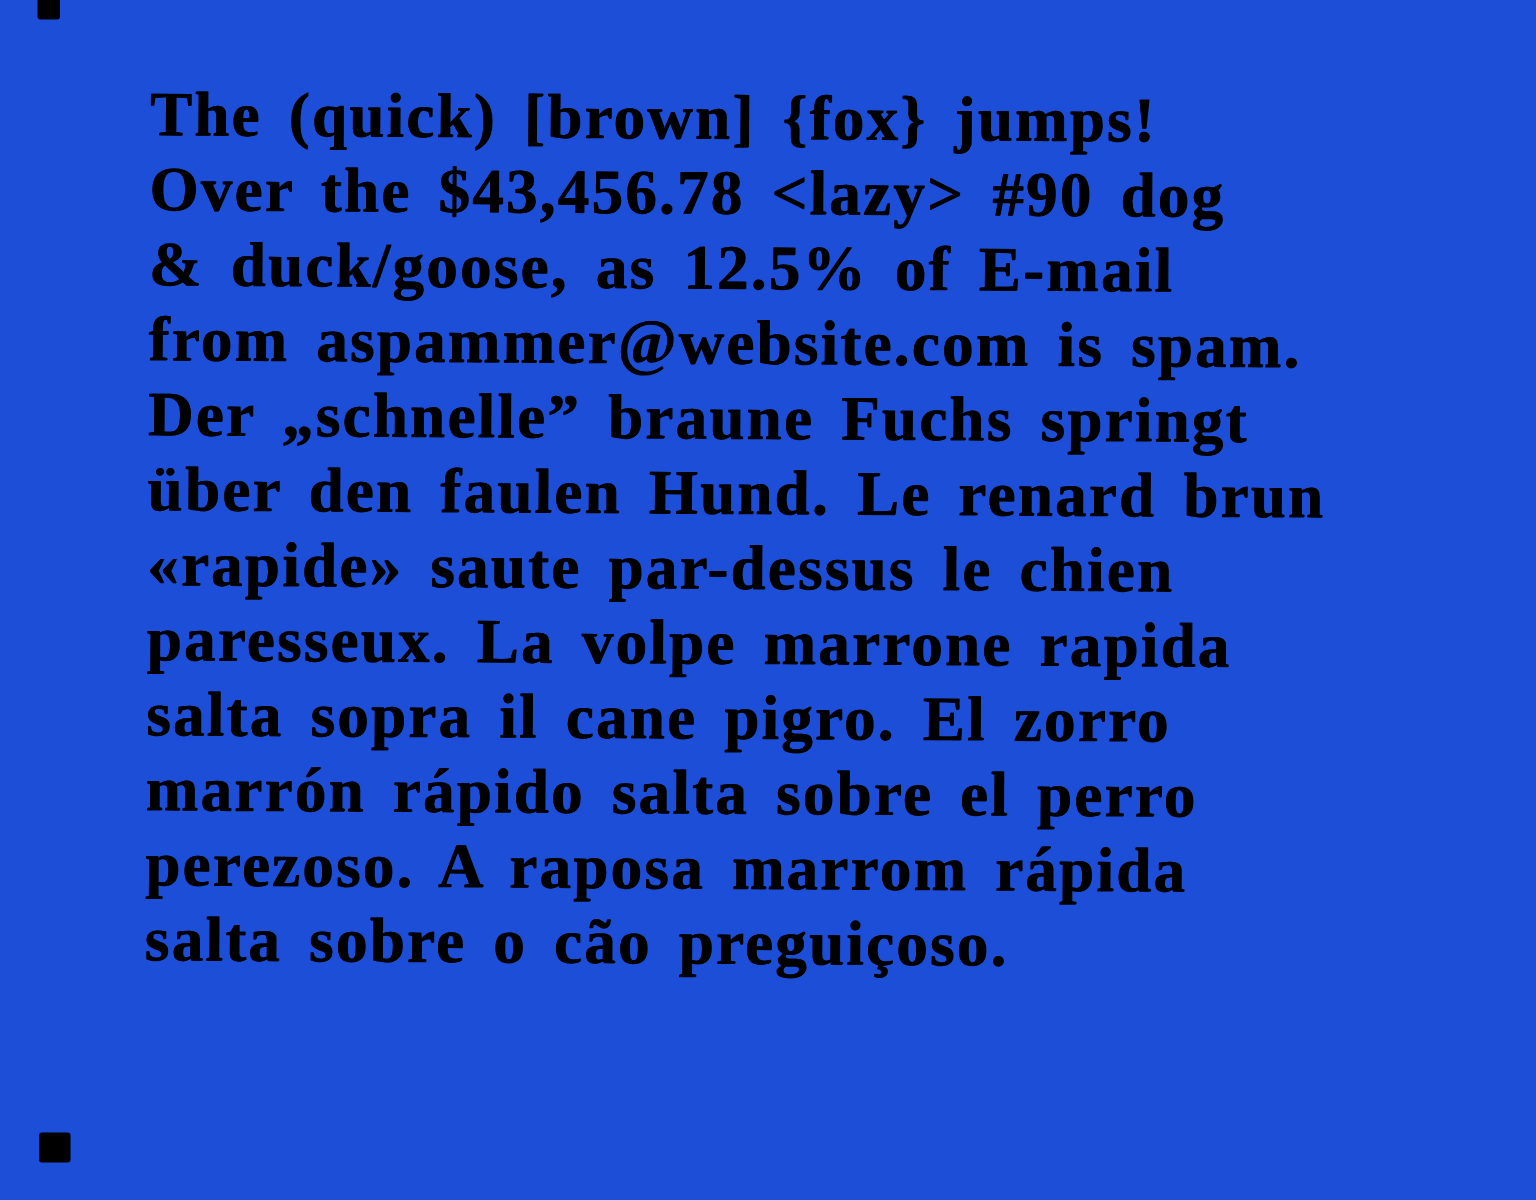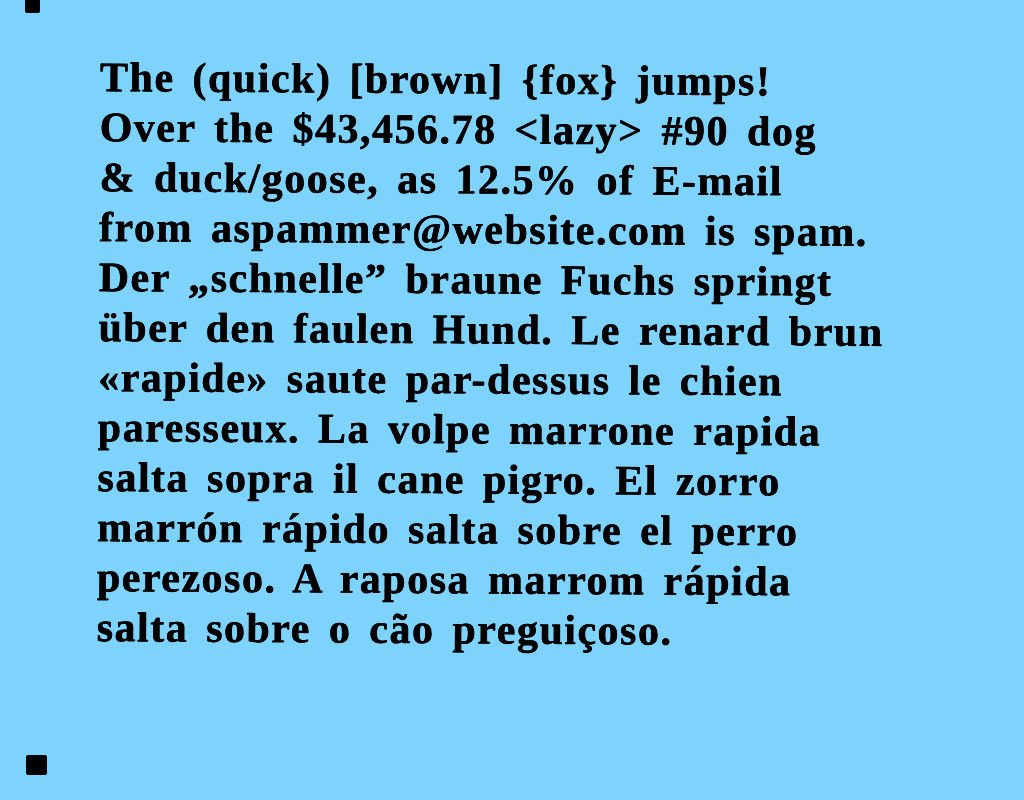--- a/index.html
+++ b/index.html
@@ -10,21 +10,21 @@
     width: 1024px;
     height: 800px;
     background: #ffffff;
     position: relative;
     overflow: hidden;
     font-family: "Liberation Serif", serif;
   }
   .page {
     position: absolute;
     inset: 0;
-    background: #7dd3fc;
+    background: #1d4ed8;
   }
   .text-block {
     position: absolute;
     left: 100px;
     top: 52px;
     width: 850px;
     transform: rotate(0.35deg);
     transform-origin: 0 0;
   }
   .text-line {

